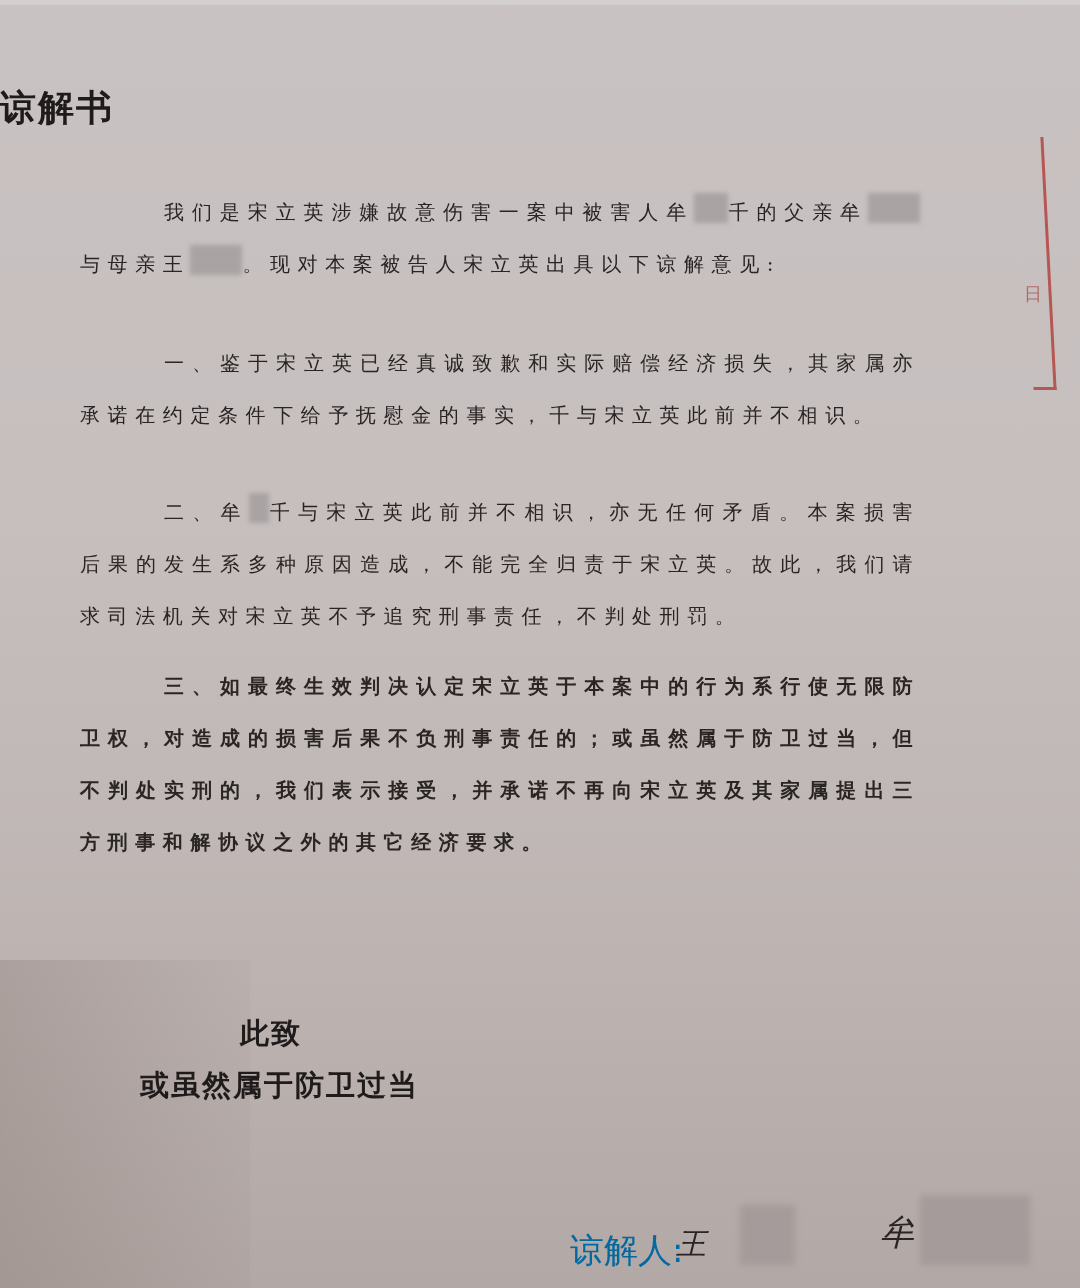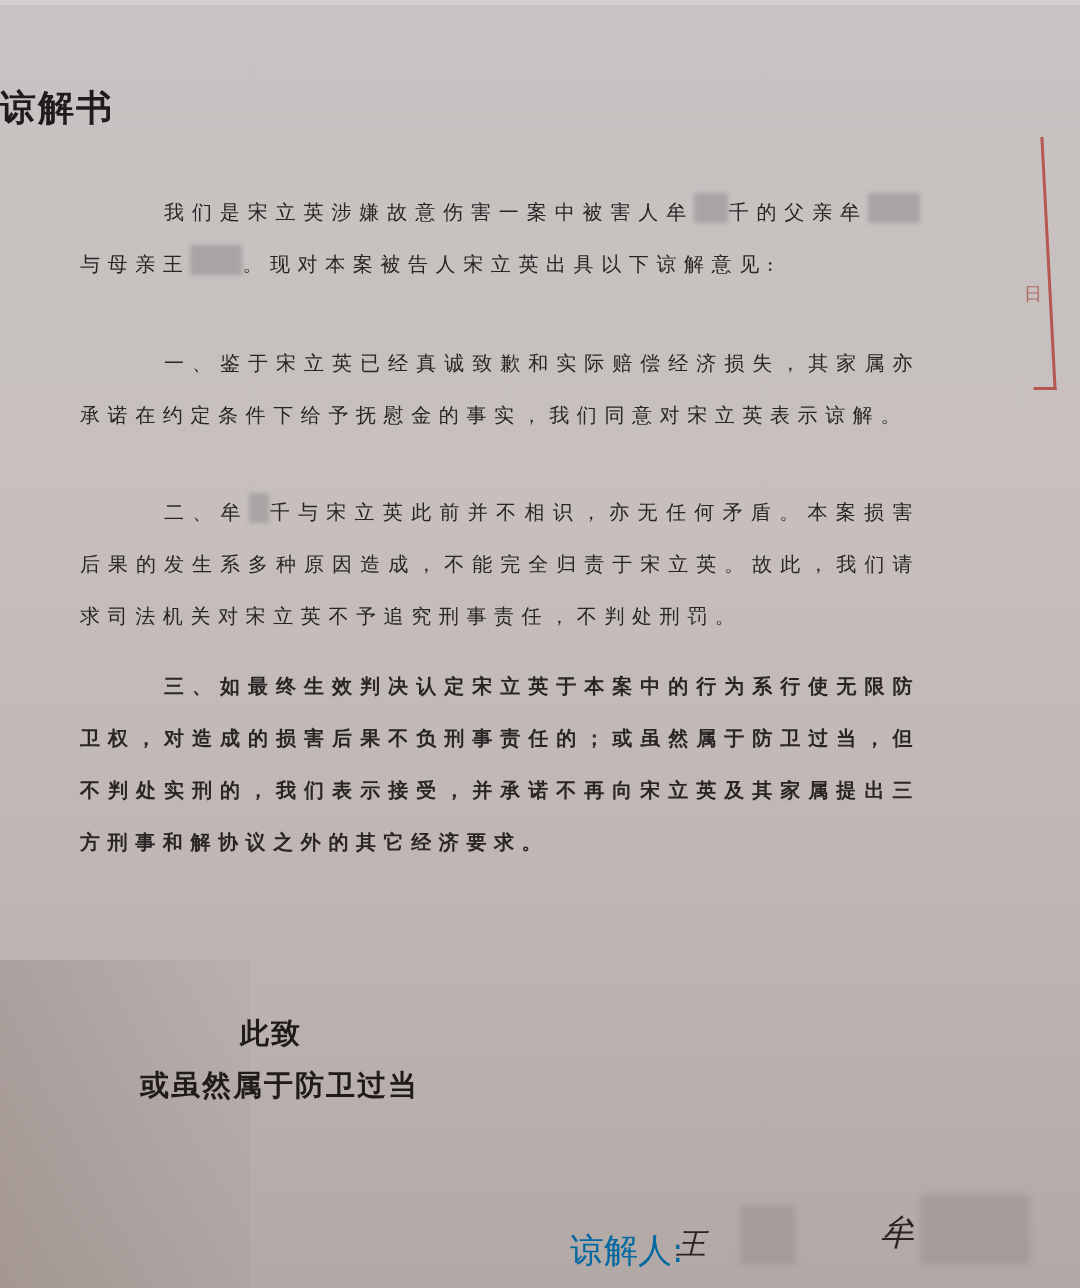--- a/index.html
+++ b/index.html
@@ -60,21 +60,21 @@
 </head>
 <body>
 
 <div class="top-edge"></div>
 <div class="shade-left"></div>
 
 <div class="title">谅解书</div>
 
 <div class="para" style="top:186px;"><span>我们是宋立英涉嫌故意伤害一案中被害人牟</span><span class="blur"></span><span>千的父亲牟</span><span class="blur w2"></span><span>与母亲王</span><span class="blur w2"></span><span>。现对本案被告人宋立英出具以下谅解意见:</span></div>
 
-<div class="para" style="top:337px;">一、鉴于宋立英已经真诚致歉和实际赔偿经济损失，其家属亦承诺在约定条件下给予抚慰金的事实，我们同意对宋立英表示谅解。</div>
+<div class="para" style="top:337px;">一、鉴于宋立英已经真诚致歉和实际赔偿经济损失，其家属亦承诺在约定条件下给予抚慰金的事实，千与宋立英此前并不相识。</div>
 
 <div class="para" style="top:486px;"><span>二、牟</span><span class="blur" style="width:20px"></span><span>千与宋立英此前并不相识，亦无任何矛盾。本案损害后果的发生系多种原因造成，不能完全归责于宋立英。故此，我们请求司法机关对宋立英不予追究刑事责任，不判处刑罚。</span></div>
 
 <div class="para" style="top:660px;font-weight:bold;">三、如最终生效判决认定宋立英于本案中的行为系行使无限防卫权，对造成的损害后果不负刑事责任的；或虽然属于防卫过当，但不判处实刑的，我们表示接受，并承诺不再向宋立英及其家属提出三方刑事和解协议之外的其它经济要求。</div>
 
 <div class="closing" style="left:240px; top:1014px;">此致</div>
 <div class="closing" style="left:140px; top:1066px;">或虽然属于防卫过当</div>
 
 <div class="sign-label">谅解人:</div>
 <div class="handwrite" style="left:676px; top:1224px;">王</div>

